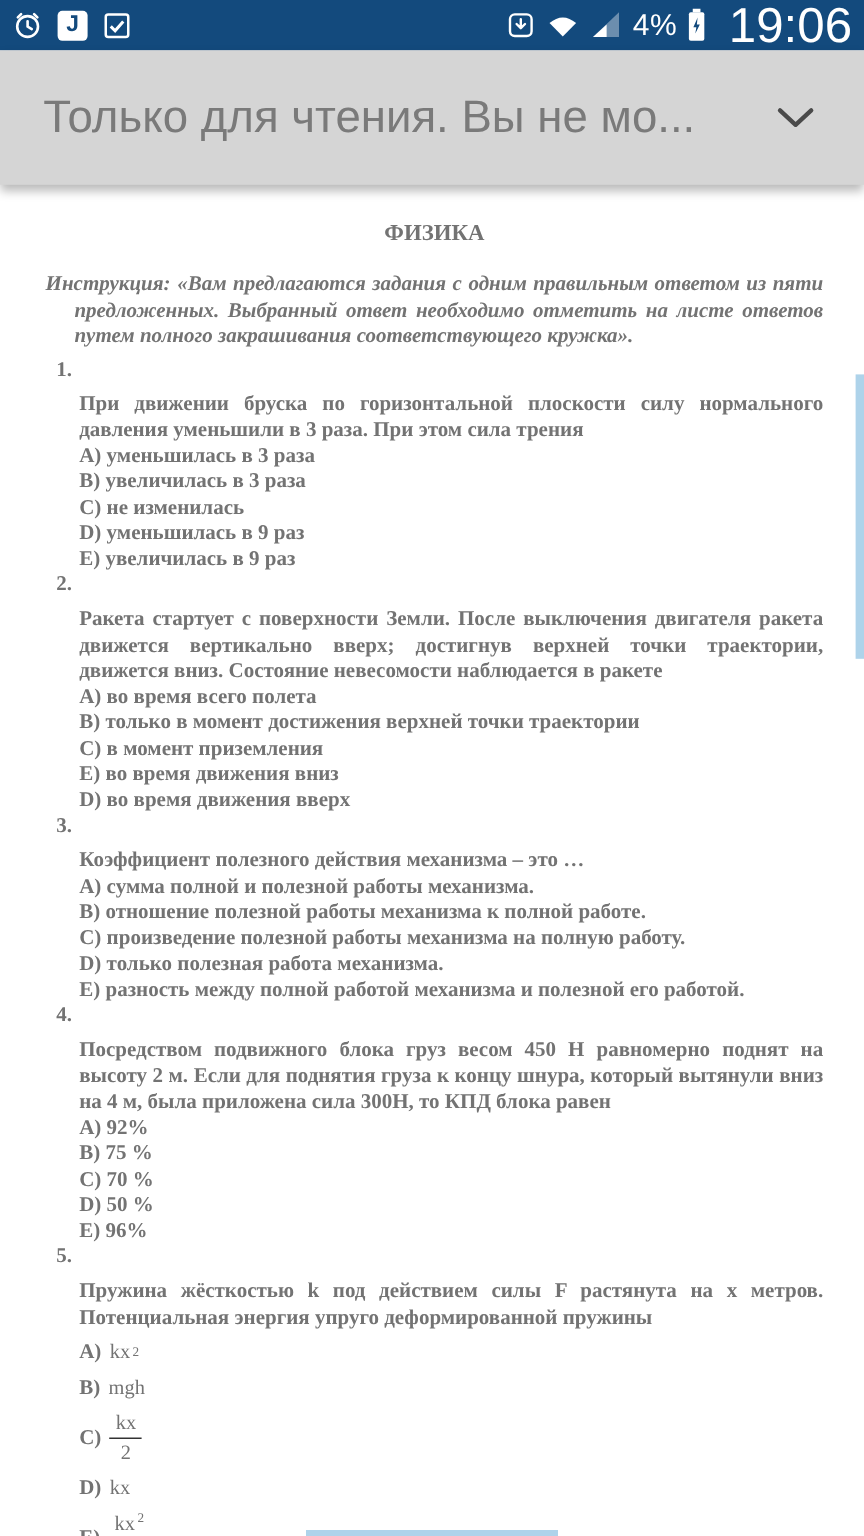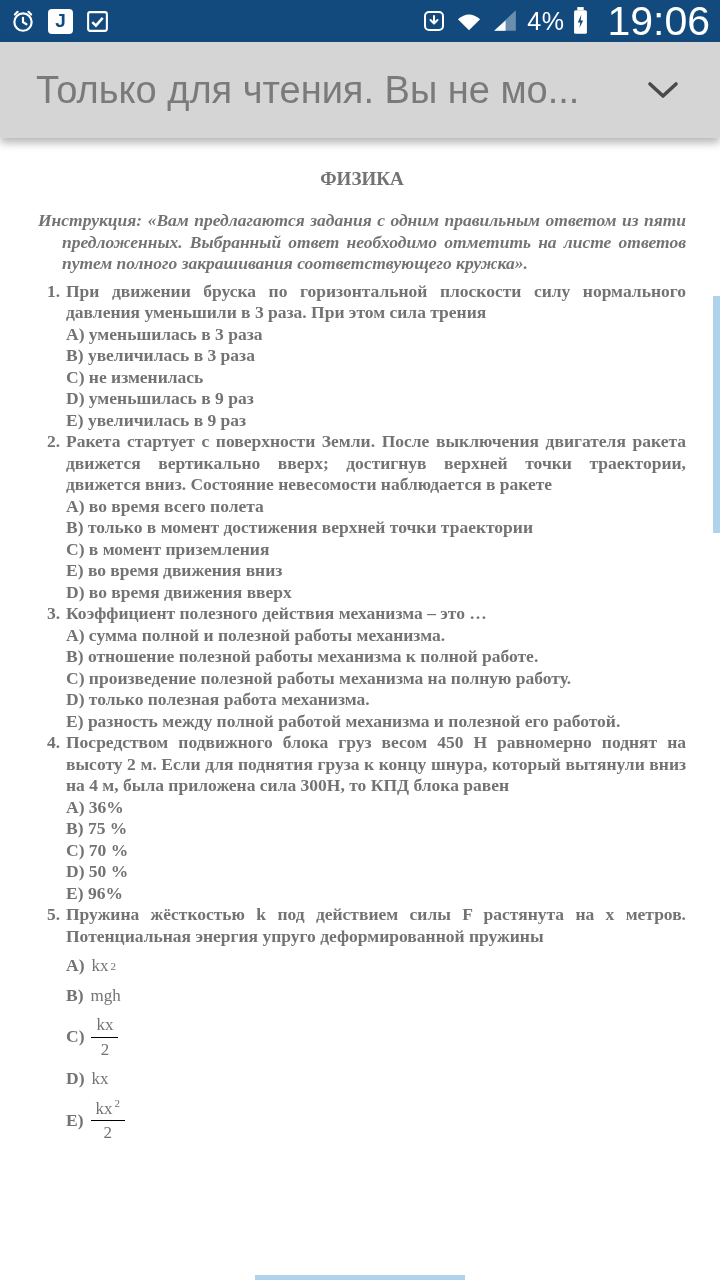--- a/index.html
+++ b/index.html
@@ -10,32 +10,32 @@
   
   .status-bar { height:42px; background:#134a7d; color:#fff; display:flex; align-items:center; padding:0 10px; flex:0 0 auto; }
   .sb-left { display:flex; align-items:center; gap:12px; }
   .sb-right { margin-left:auto; display:flex; align-items:center; gap:9px; }
   .sb-icon { display:inline-flex; align-items:center; justify-content:center; }
   .j-icon { width:25px; height:25px; background:#fff; color:#134a7d; border-radius:4px; font-weight:bold; font-size:19px; }
   .sb-batt-pct { font-size:25px; letter-spacing:0.5px; }
   .sb-time { font-size:41px; margin-left:10px; }
 
   
-  .banner { height:96px; background:#d5d5d5; display:flex; align-items:center; padding:0 40px 0 36px; box-shadow:0 5px 8px rgba(0,0,0,0.28); position:relative; z-index:2; flex:0 0 auto; cursor:pointer; }
+  .banner { height:112px; background:#d5d5d5; display:flex; align-items:center; padding:0 40px 0 36px; box-shadow:0 5px 8px rgba(0,0,0,0.28); position:relative; z-index:2; flex:0 0 auto; cursor:pointer; }
   .banner-text { font-size:38px; color:#7a7a7a; flex:1; white-space:nowrap; overflow:hidden; }
   .banner-chevron { display:inline-flex; }
 
   
   .page { flex:1; background:#ffffff; position:relative; overflow:hidden; font-family:"Liberation Serif", serif; color:#737373; padding:30px 34px 0 38px; }
   .doc-title { text-align:center; font-size:19px; font-weight:bold; margin-bottom:20px; }
   .instruction { font-weight:bold; font-style:italic; font-size:17.5px; line-height:21.5px; text-align:justify; padding-left:24px; text-indent:-24px; }
   .questions { margin-top:6px; }
   .question { display:flex; font-size:17.5px; line-height:21.5px; font-weight:bold; }
   .qnum { flex:0 0 22px; text-align:right; margin-right:6px; }
-  .qbody { flex:1; min-width:0; }
+  .qbody { flex:1; min-width:0;margin-top:29px; }
   .qtext { text-align:justify; }
   .option { min-height:21.5px; }
   .options.spaced { margin-top:7px; }
   .options.spaced .option { margin-top:6px; }
   .options.spaced .formula-row { margin-top:8px; }
   .formula-row { display:flex; align-items:center; }
   .opt-label { font-weight:bold; }
   .formula { font-weight:normal; font-size:17px; margin-left:7px; display:inline-flex; align-items:center; }
   sup { font-size:11px; line-height:0; vertical-align:super; margin-left:2px; }
   .frac { display:inline-flex; flex-direction:column; align-items:center; }
@@ -151,21 +151,21 @@
               <div class="option">E) разность между полной работой механизма и полезной его работой.</div>
             </div>
     </div>
   </div>
 
   <div class="question">
     <div class="qnum">4.</div>
     <div class="qbody">
       <div class="qtext">Посредством подвижного блока груз весом 450 Н равномерно поднят на высоту 2 м. Если для поднятия груза к концу шнура, который вытянули вниз на 4 м, была приложена сила 300Н, то КПД блока равен</div>
       <div class="options">
-              <div class="option">A) 36%</div>
+              <div class="option">A) 92%</div>
               <div class="option">B) 75 %</div>
               <div class="option">C) 70 %</div>
               <div class="option">D) 50 %</div>
               <div class="option">E) 96%</div>
             </div>
     </div>
   </div>
 
   <div class="question">
     <div class="qnum">5.</div>

